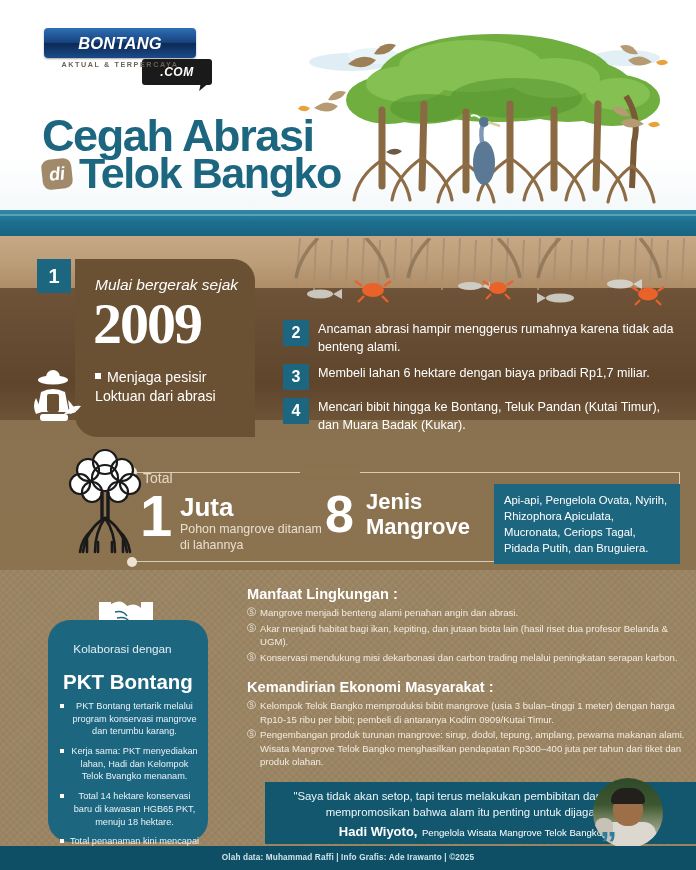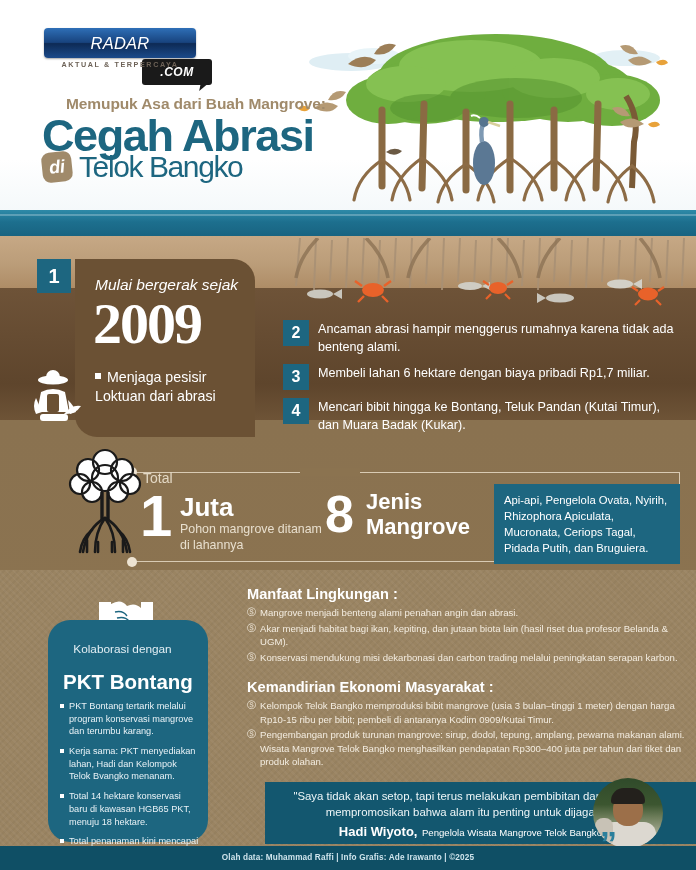--- a/index.html
+++ b/index.html
@@ -63,21 +63,21 @@
   .title2row {
     position:absolute; left:42px; top:152px; display:flex; align-items:center; gap:7px;
   }
   .di-badge {
     width:30px; height:30px; background:#a08a6a; border-radius:8px;
     color:#fff; font-size:18px; font-weight:800; font-style:italic;
     display:flex; align-items:center; justify-content:center;
     transform: rotate(-6deg);
   }
   .title2 {
-    font-size:30px; font-weight:400; color:#1d6680; letter-spacing:-1.4px; line-height:1;
+    font-size:43px; font-weight:700; color:#1d6680; letter-spacing:-1.4px; line-height:1;
   }
 
   
   .illus { position:absolute; right:0; top:0; width:400px; height:222px; }
 
   
   .water {
     position:absolute; left:0; top:210px; width:696px; height:30px;
     background: linear-gradient(180deg,#2e8aa8 0%,#1d6f8e 40%,#17607d 100%);
   }
@@ -173,21 +173,21 @@
   }
 
   
   .pkt {
     position:absolute; left:48px; top:620px; width:160px; height:222px;
     background:#1d6680; border-radius:22px;
   }
   .hands { position:absolute; left:95px; top:590px; width:62px; height:42px; }
   .pkt-k { position:absolute; left:48px; top:642px; width:149px; text-align:center; font-size:11.8px; color:#e2eef3; }
   .pkt-t { position:absolute; left:48px; top:670px; width:160px; text-align:center; font-size:20.5px; font-weight:800; color:#fff; }
-  .pkt-list { position:absolute; left:60px; top:700px; width:140px; }
+  .pkt-list { position:absolute; left:60px; top:700px; width:140px;text-align:center; }
   .pkt-list li {
     list-style:none; color:#e9f2f6; font-size:9.2px; line-height:1.38;
     margin-bottom:7px; padding-left:9px; position:relative;
   }
   .pkt-list li:before {
     content:""; position:absolute; left:0; top:3.5px; width:4px; height:4px; background:#fff;
   }
 
   
   .sec-h { position:absolute; font-size:14.6px; font-weight:700; color:#fff; }
@@ -328,29 +328,28 @@
         <g fill="#9c7e57">
           <path d="M52 64 q14 -12 28 -4 q-10 12 -28 4z"></path>
           <path d="M78 54 q8 -14 22 -9 q-8 12 -22 9z"></path>
         </g>
         <path d="M90 152 q8 -6 16 -1 q-7 7 -16 1z" fill="#6b5a44"></path>
       </svg>
     </div>
 
     <div class="logo">
       <div class="logo-plate">
-        <span><span>RADAR</span><b>BONTANG</b></span>
+        <span><b>BONTANG</b></span>
       </div>
       <div class="logo-com">
         <span>.COM</span>
       </div>
       <div class="logo-tag">AKTUAL &amp; TERPERCAYA</div>
     </div>
 
-    <div class="kicker">Memupuk Asa dari Buah Mangrove:</div>
     <div class="title1">Cegah Abrasi</div>
     <div class="title2row">
       <div class="di-badge">di</div>
       <div class="title2">Telok Bangko</div>
     </div>
   </div>
 
   <div class="water"></div>
   <div class="sand"></div>
   <div class="mud"></div>

